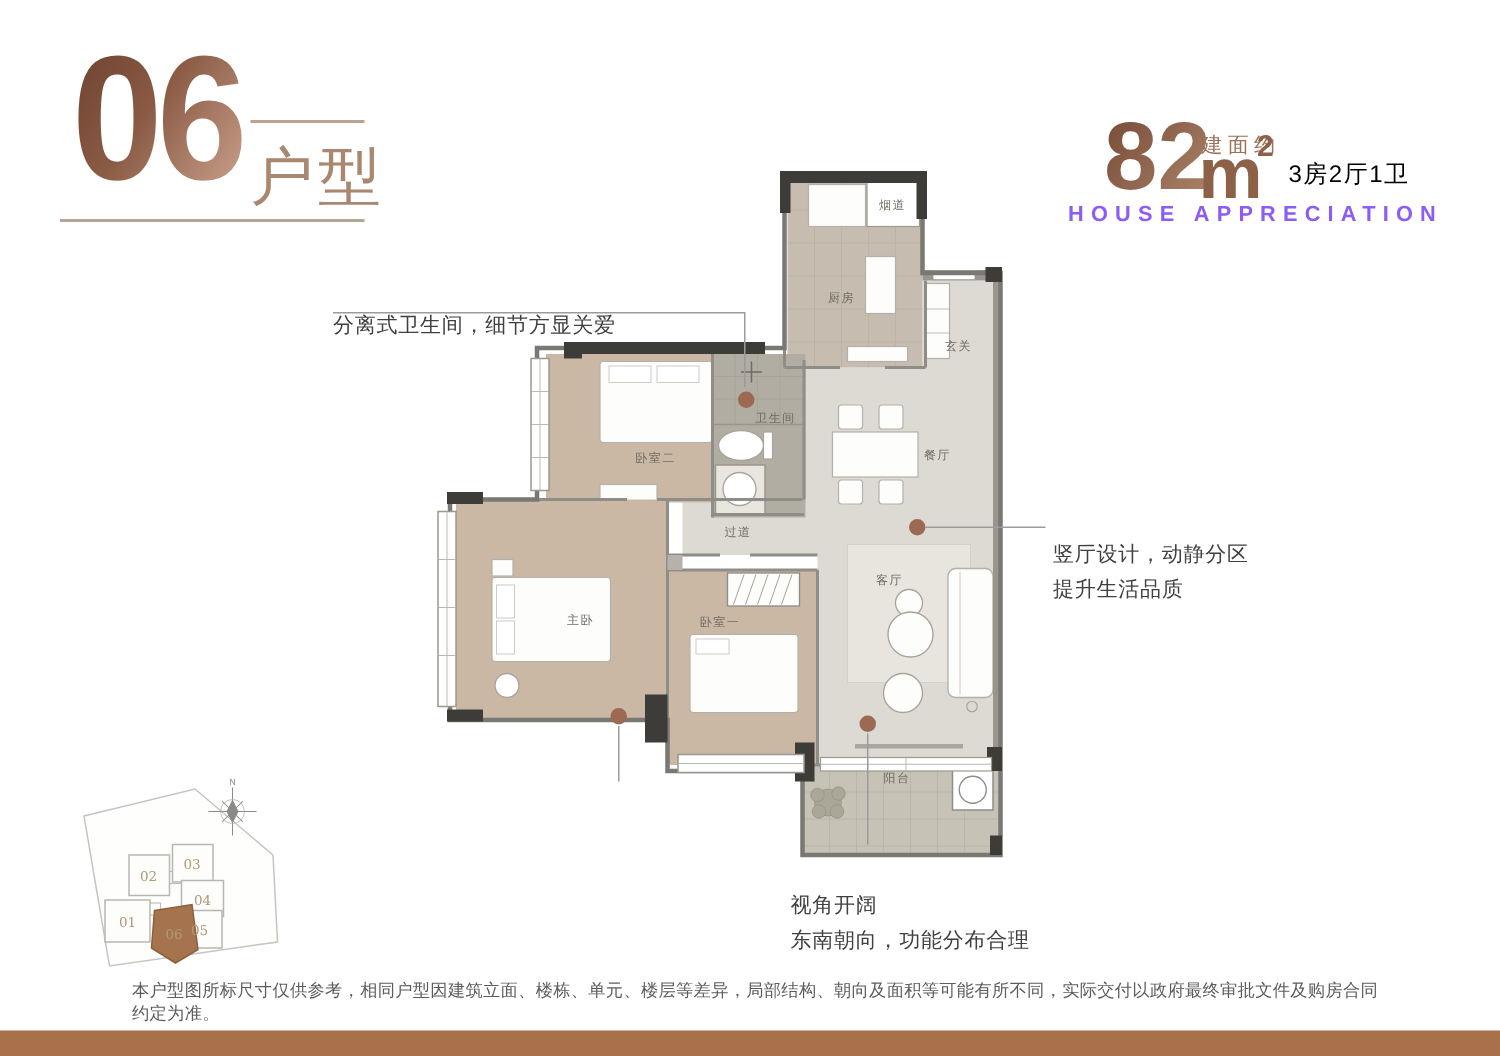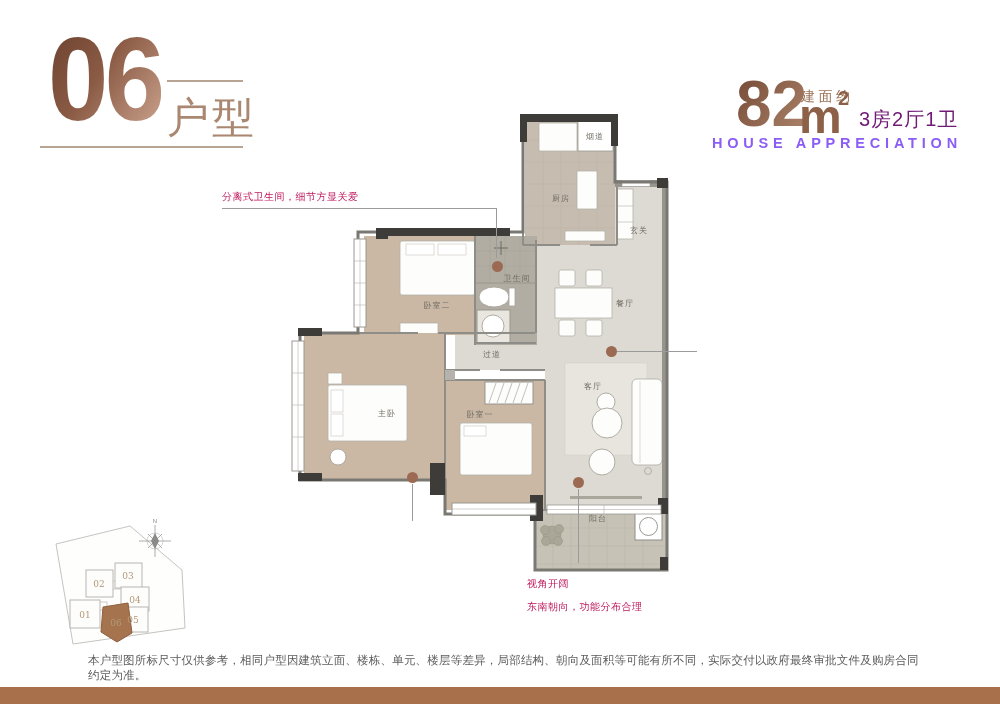--- a/index.html
+++ b/index.html
@@ -13,24 +13,24 @@
       -webkit-background-clip:text;background-clip:text;color:transparent;}
   .unit-type{left:167px;top:90px;font-size:42px;color:#aa8770;letter-spacing:3px;}
   .title-line-top{left:167px;top:80px;width:76px;height:2px;background:#b8a492;}
   .title-line-bottom{left:40px;top:146px;width:203px;height:2px;background:#b8a492;}
   .area-value{left:736px;top:72px;font-size:64px;font-weight:700;line-height:1;
       background:linear-gradient(128deg,#7a4f3b 10%,#a87f66 90%);
       -webkit-background-clip:text;background-clip:text;color:transparent;}
   .area-unit{left:799px;top:93px;font-size:48px;font-weight:600;line-height:1;color:#8d6048;}
   .area-prefix{left:801px;top:88px;font-size:14px;letter-spacing:3.5px;color:#9b7258;}
   .area-exp{left:838px;top:87px;font-size:20px;font-weight:700;color:#8d6048;}
-  .room-summary{left:859px;top:106px;font-size:20px;color:#701a75;letter-spacing:1px;}
+  .room-summary{left:859px;top:106px;font-size:16px;color:#000000;letter-spacing:1px;}
   .tagline{left:712px;top:135px;font-size:14.5px;font-weight:700;letter-spacing:4.8px;color:#8b5cf6;}
   
-  .note{font-size:10px;color:#be185d;letter-spacing:.5px;line-height:23px;white-space:nowrap;}
+  .note{font-size:14px;color:#404040;letter-spacing:.5px;line-height:23px;white-space:nowrap;margin-top:20px;}
   .aline{background:#9b9b9b;}
   .dot{width:11px;height:11px;border-radius:50%;background:#9c6a52;}
   
   .disclaimer{left:88px;top:653px;width:840px;font-size:11.5px;color:#5c5c5c;letter-spacing:.2px;}
   .bottom-bar{left:0;top:687px;width:1000px;height:17px;background:#a8714b;}
   svg text{font-family:"Liberation Sans","DejaVu Sans",sans-serif;}
   .roomlabel{font-size:8px;fill:#6f6b62;letter-spacing:1px;}
   .bldglabel{font-family:"DejaVu Serif","Liberation Serif",serif;font-size:9px;fill:#b29877;}
 </style>
 </head>
@@ -195,20 +195,24 @@
     </g>
   </svg>
 
   <div class="abs note" style="left:222px;top:185px;">分离式卫生间，细节方显关爱</div>
   <div class="abs aline" style="left:222px;top:208px;width:274px;height:1px;"></div>
   <div class="abs aline" style="left:496px;top:208px;width:1px;height:50px;"></div>
   <div class="abs dot" style="left:492px;top:261px;"></div>
 
   <div class="abs dot" style="left:606px;top:346px;"></div>
   <div class="abs aline" style="left:617px;top:351px;width:80px;height:1px;"></div>
+  <div class="abs note" style="left:702px;top:338px;">
+    <div>竖厅设计，动静分区</div>
+    <div>提升生活品质</div>
+  </div>
 
   <div class="abs dot" style="left:407px;top:472px;"></div>
   <div class="abs aline" style="left:412px;top:484px;width:1px;height:37px;"></div>
 
   <div class="abs dot" style="left:573px;top:477px;"></div>
   <div class="abs aline" style="left:578px;top:489px;width:1px;height:74px;"></div>
   <div class="abs note" style="left:527px;top:572px;">
     <div>视角开阔</div>
     <div>东南朝向，功能分布合理</div>
   </div>

